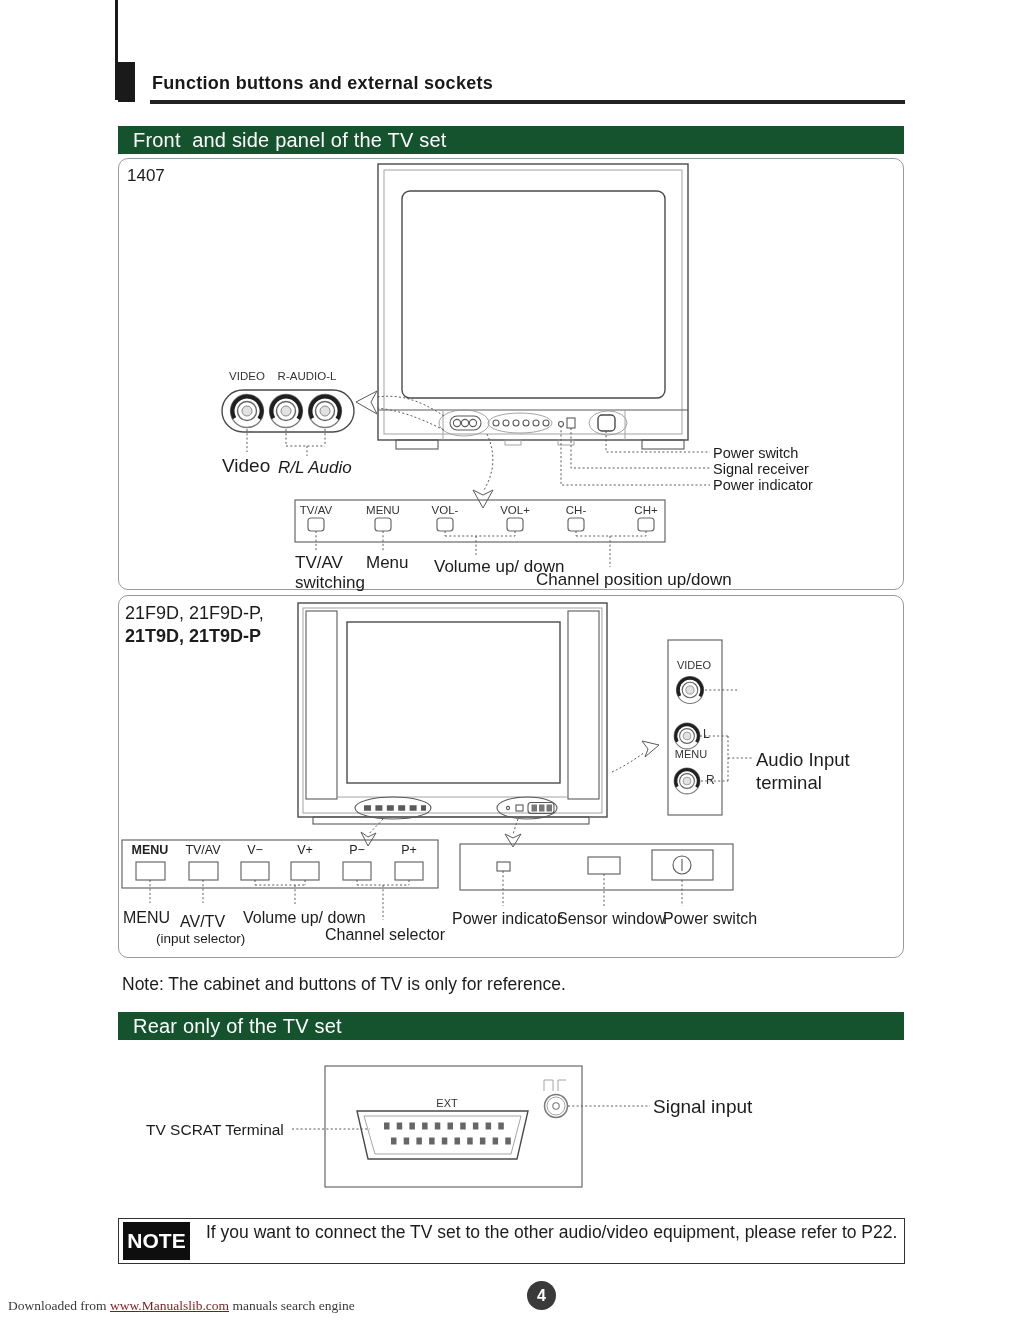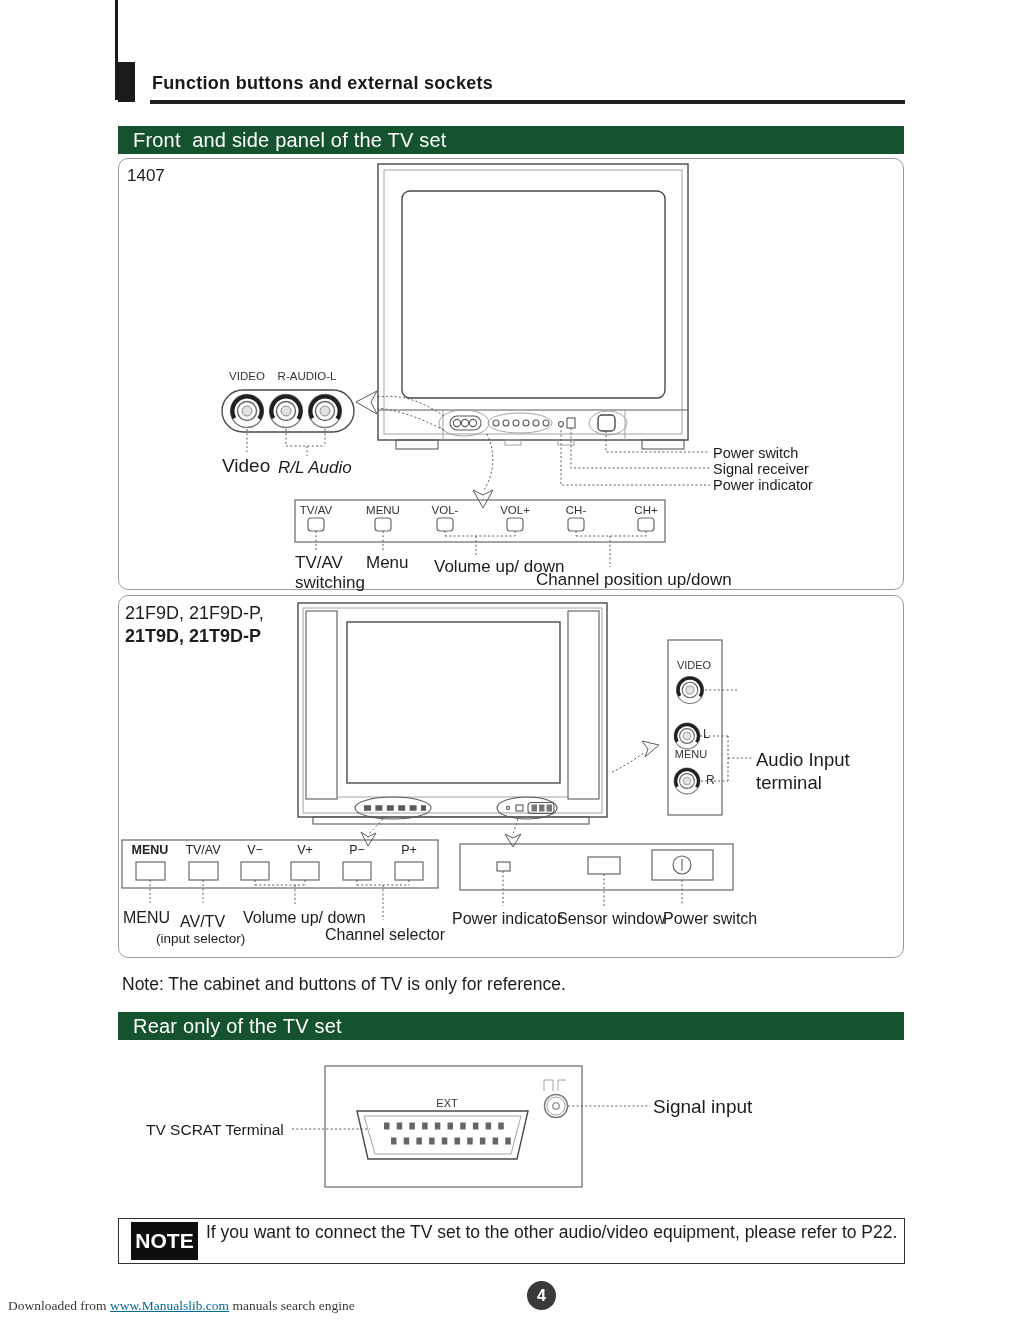--- a/index.html
+++ b/index.html
@@ -16,24 +16,24 @@
         background:#fff;box-sizing:border-box;}
   .wrap{white-space:normal;}
   svg{position:absolute;left:0;top:0;}
   .ln{fill:none;stroke:#4a4a4a;stroke-width:1.4;}
   .ln2{fill:none;stroke:#5a5a5a;stroke-width:1.1;}
   .lt{fill:none;stroke:#9a9a9a;stroke-width:.9;}
   .dt{fill:none;stroke:#5a5a5a;stroke-width:1;stroke-dasharray:2 2.3;}
   .ah{fill:#fff;stroke:#5a5a5a;stroke-width:1;}
   .btn{fill:#fff;stroke:#6a6a6a;stroke-width:1.2;}
   #note-label{position:absolute;background:#0e0e0e;color:#fff;display:flex;align-items:center;
-       justify-content:center;font-size:21px;font-weight:bold;letter-spacing:0;margin-left:8px;}
+       justify-content:center;font-size:21px;font-weight:bold;letter-spacing:0;}
   #footer{position:absolute;left:8px;top:1298px;font-family:"Liberation Serif",serif;
        font-size:13.5px;color:#3a3a3a;}
-  #footer a{color:#0369a1;text-decoration:underline;}
+  #footer a{color:#7f1d1d;text-decoration:underline;}
   #page-circle{position:absolute;left:527px;top:1281px;width:29px;height:29px;border-radius:50%;
        background:#3a3a3a;color:#fff;display:flex;align-items:center;justify-content:center;
        font-size:16px;font-weight:bold;}
 </style>
 </head>
 <body>
 
 <div id="canvas">
 
   <div class="abs" style="left:115px;top:0;width:3px;height:100px;background:#1a1a1a;"></div>

